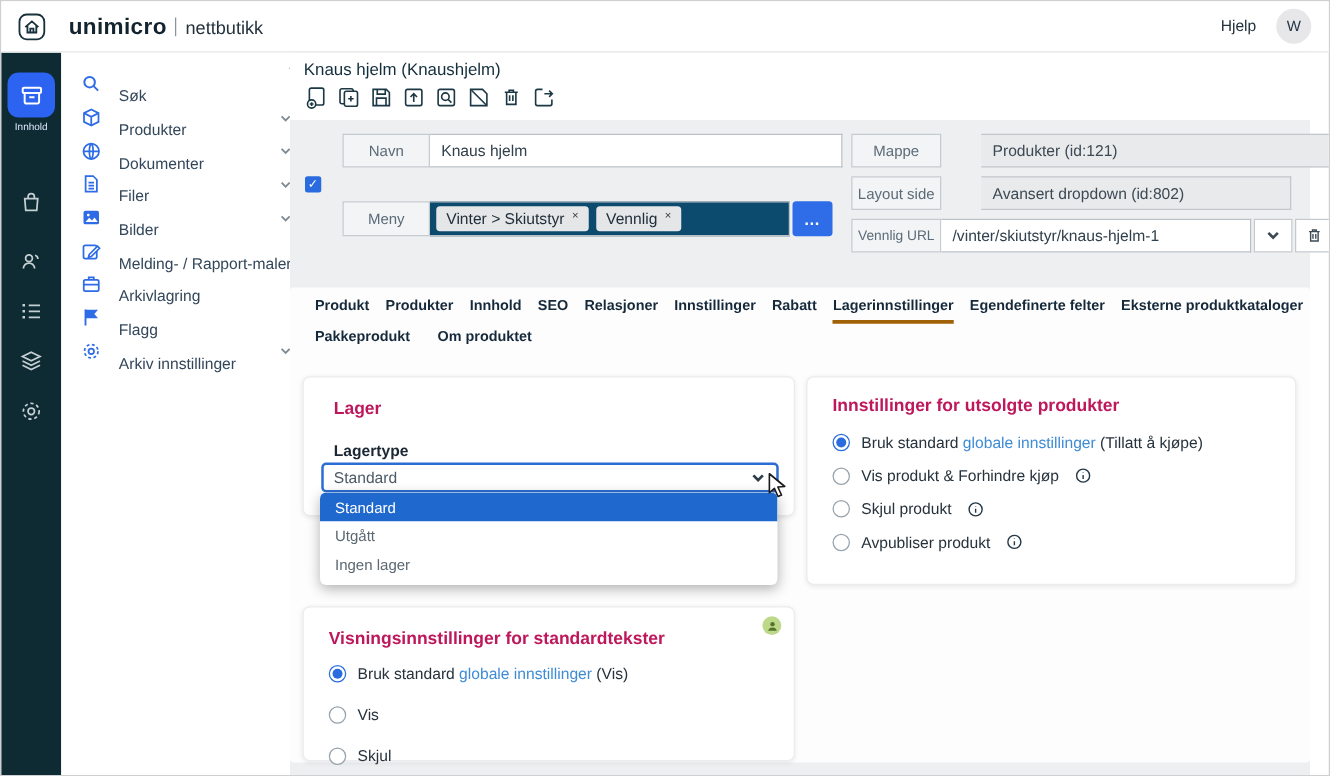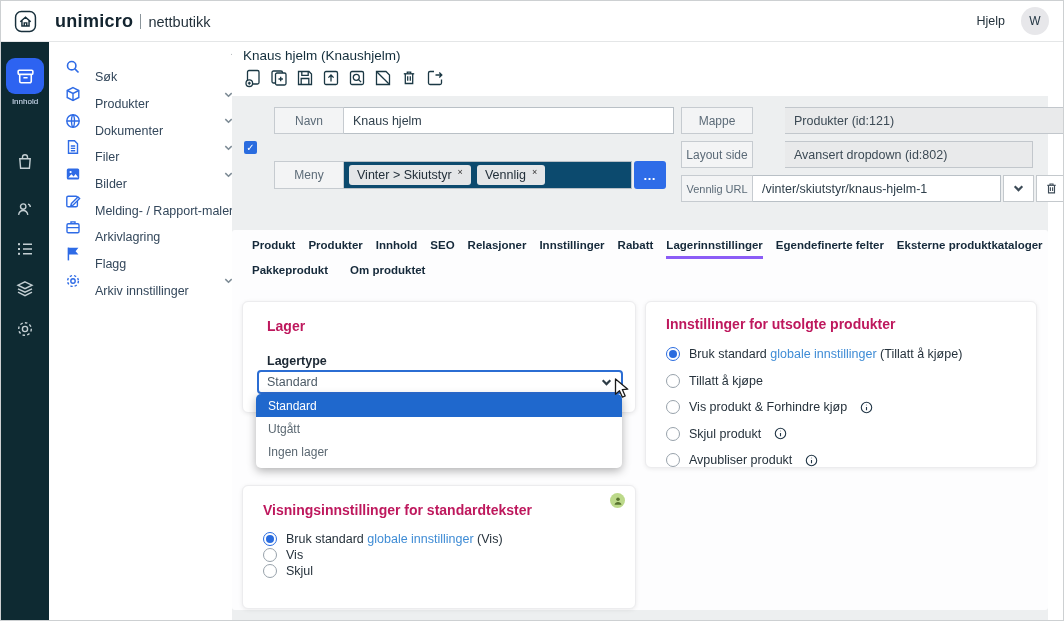--- a/index.html
+++ b/index.html
@@ -56,21 +56,21 @@
   .tag .x { font-size:9px; margin-left:6px; margin-top:-1px; color:#333; cursor:pointer; }
   .btn-blue { width:32px; background:#2e6ce8; border-radius:3px; color:#fff; display:flex; align-items:center; justify-content:center; font-size:13px; font-weight:bold; letter-spacing:1px; margin-left:2px; cursor:pointer; }
   .btn-ghost { width:31px; background:#fff; border:1px solid #c4c9cd; display:flex; align-items:center; justify-content:center; color:#3c4a56; margin-left:2px; cursor:pointer; }
   .mb7 { margin-bottom:7px;gap:32px; }
 
   
   .panel { position:absolute; top:188px; left:0; width:816px; height:380px; background:#fdfdfe; border-radius:3px; }
   .tabs-row1 { position:absolute; top:9px; left:20px; display:flex; gap:13px; white-space:nowrap; }
   .tabs-row2 { position:absolute; top:34px; left:20px; display:flex; gap:22px; }
   .tab { font-size:11.5px; font-weight:bold; color:#15293a; padding-bottom:5px; cursor:pointer; }
-  .tab.active { border-bottom:3px solid #8b5cf6; }
+  .tab.active { border-bottom:3px solid #a16207; }
 
   .card { position:absolute; background:#fff; border:1px solid #ececee; border-radius:6px; box-shadow:0 1px 4px rgba(0,0,0,0.08); }
   .card-lager { left:10px; top:71px; width:394px; height:112px; }
   .card-utsolgte { left:413px; top:71px; width:392px; height:167px; }
   .card-visning { left:10px; top:255px; width:394px; height:124px; }
   .card-title { font-size:14px; font-weight:bold; color:#be185d; }
 
   .lagertype-label { position:absolute; left:24px; top:52px; font-size:12.5px; font-weight:bold; color:#1b2733; }
   .select { position:absolute; left:14px; top:68px; width:366px; height:24px; border:2px solid #2b6dd3; border-radius:4px; background:#fff; display:flex; align-items:center; padding:0 8px; font-size:12.5px; color:#4c5a66; cursor:pointer; }
   .select .sel-chev { margin-left:auto; color:#2d3c46; display:flex; }
@@ -80,21 +80,21 @@
   .dd-opt.hl { background:#1f68cd; color:#fff; }
 
   .radio-row { display:flex; align-items:center; gap:9px; font-size:12.5px; color:#26323c;text-align:center; }
   .radio { width:14px; height:14px; border-radius:50%; border:1px solid #98a2ab; background:#fff; flex:none; cursor:pointer; }
   .radio.sel { border-color:#2a6cdf; position:relative; }
   .radio.sel::after { content:''; position:absolute; inset:2px; border-radius:50%; background:#2a6cdf; }
   .link { color:#3f8cd5; cursor:pointer; }
   .info { margin-left:4px; display:flex; color:#223747; flex:none; cursor:pointer; }
   .opts { position:absolute; left:20px; right:14px; display:flex; flex-direction:column; }
   .opts-utsolgte { top:45px; gap:12.5px; }
-  .opts-visning { top:46px; gap:2px; }
+  .opts-visning { top:46px; gap:19px; }
   .presence { position:absolute; top:7px; right:10px; width:15px; height:15px; border-radius:50%; background:#bcd98a; display:flex; align-items:center; justify-content:center; }
 
   .cursor { position:absolute; left:613px; top:377px; z-index:20; pointer-events:none; }
 </style>
 </head>
 <body>
 
 <div class="page">
 
   <div class="topbar">
@@ -451,24 +451,20 @@
 
       <div class="card card-utsolgte">
         <div class="card-title" style="position:absolute; left:20px; top:14px;">Innstillinger for utsolgte produkter</div>
         <div class="opts opts-utsolgte">
           <div class="radio-row">
             <span class="radio sel"></span>
             <span><span>Bruk standard </span><span class="link">globale innstillinger</span><span> (Tillatt å kjøpe)</span></span>
           </div>
           <div class="radio-row">
             <span class="radio"></span>
-            <span>Tillatt å kjøpe</span>
-          </div>
-          <div class="radio-row">
-            <span class="radio"></span>
             <span>Vis produkt &amp; Forhindre kjøp</span>
             <span class="info">
               <svg width="13" height="13" viewBox="0 0 14 14" fill="none" stroke="currentColor" stroke-width="1.2">
                   <circle cx="7" cy="7" r="5.6"></circle>
                   <path d="M7 6.4V10M7 4.1v.4"></path>
                 </svg>
             </span>
           </div>
           <div class="radio-row">
             <span class="radio"></span>

